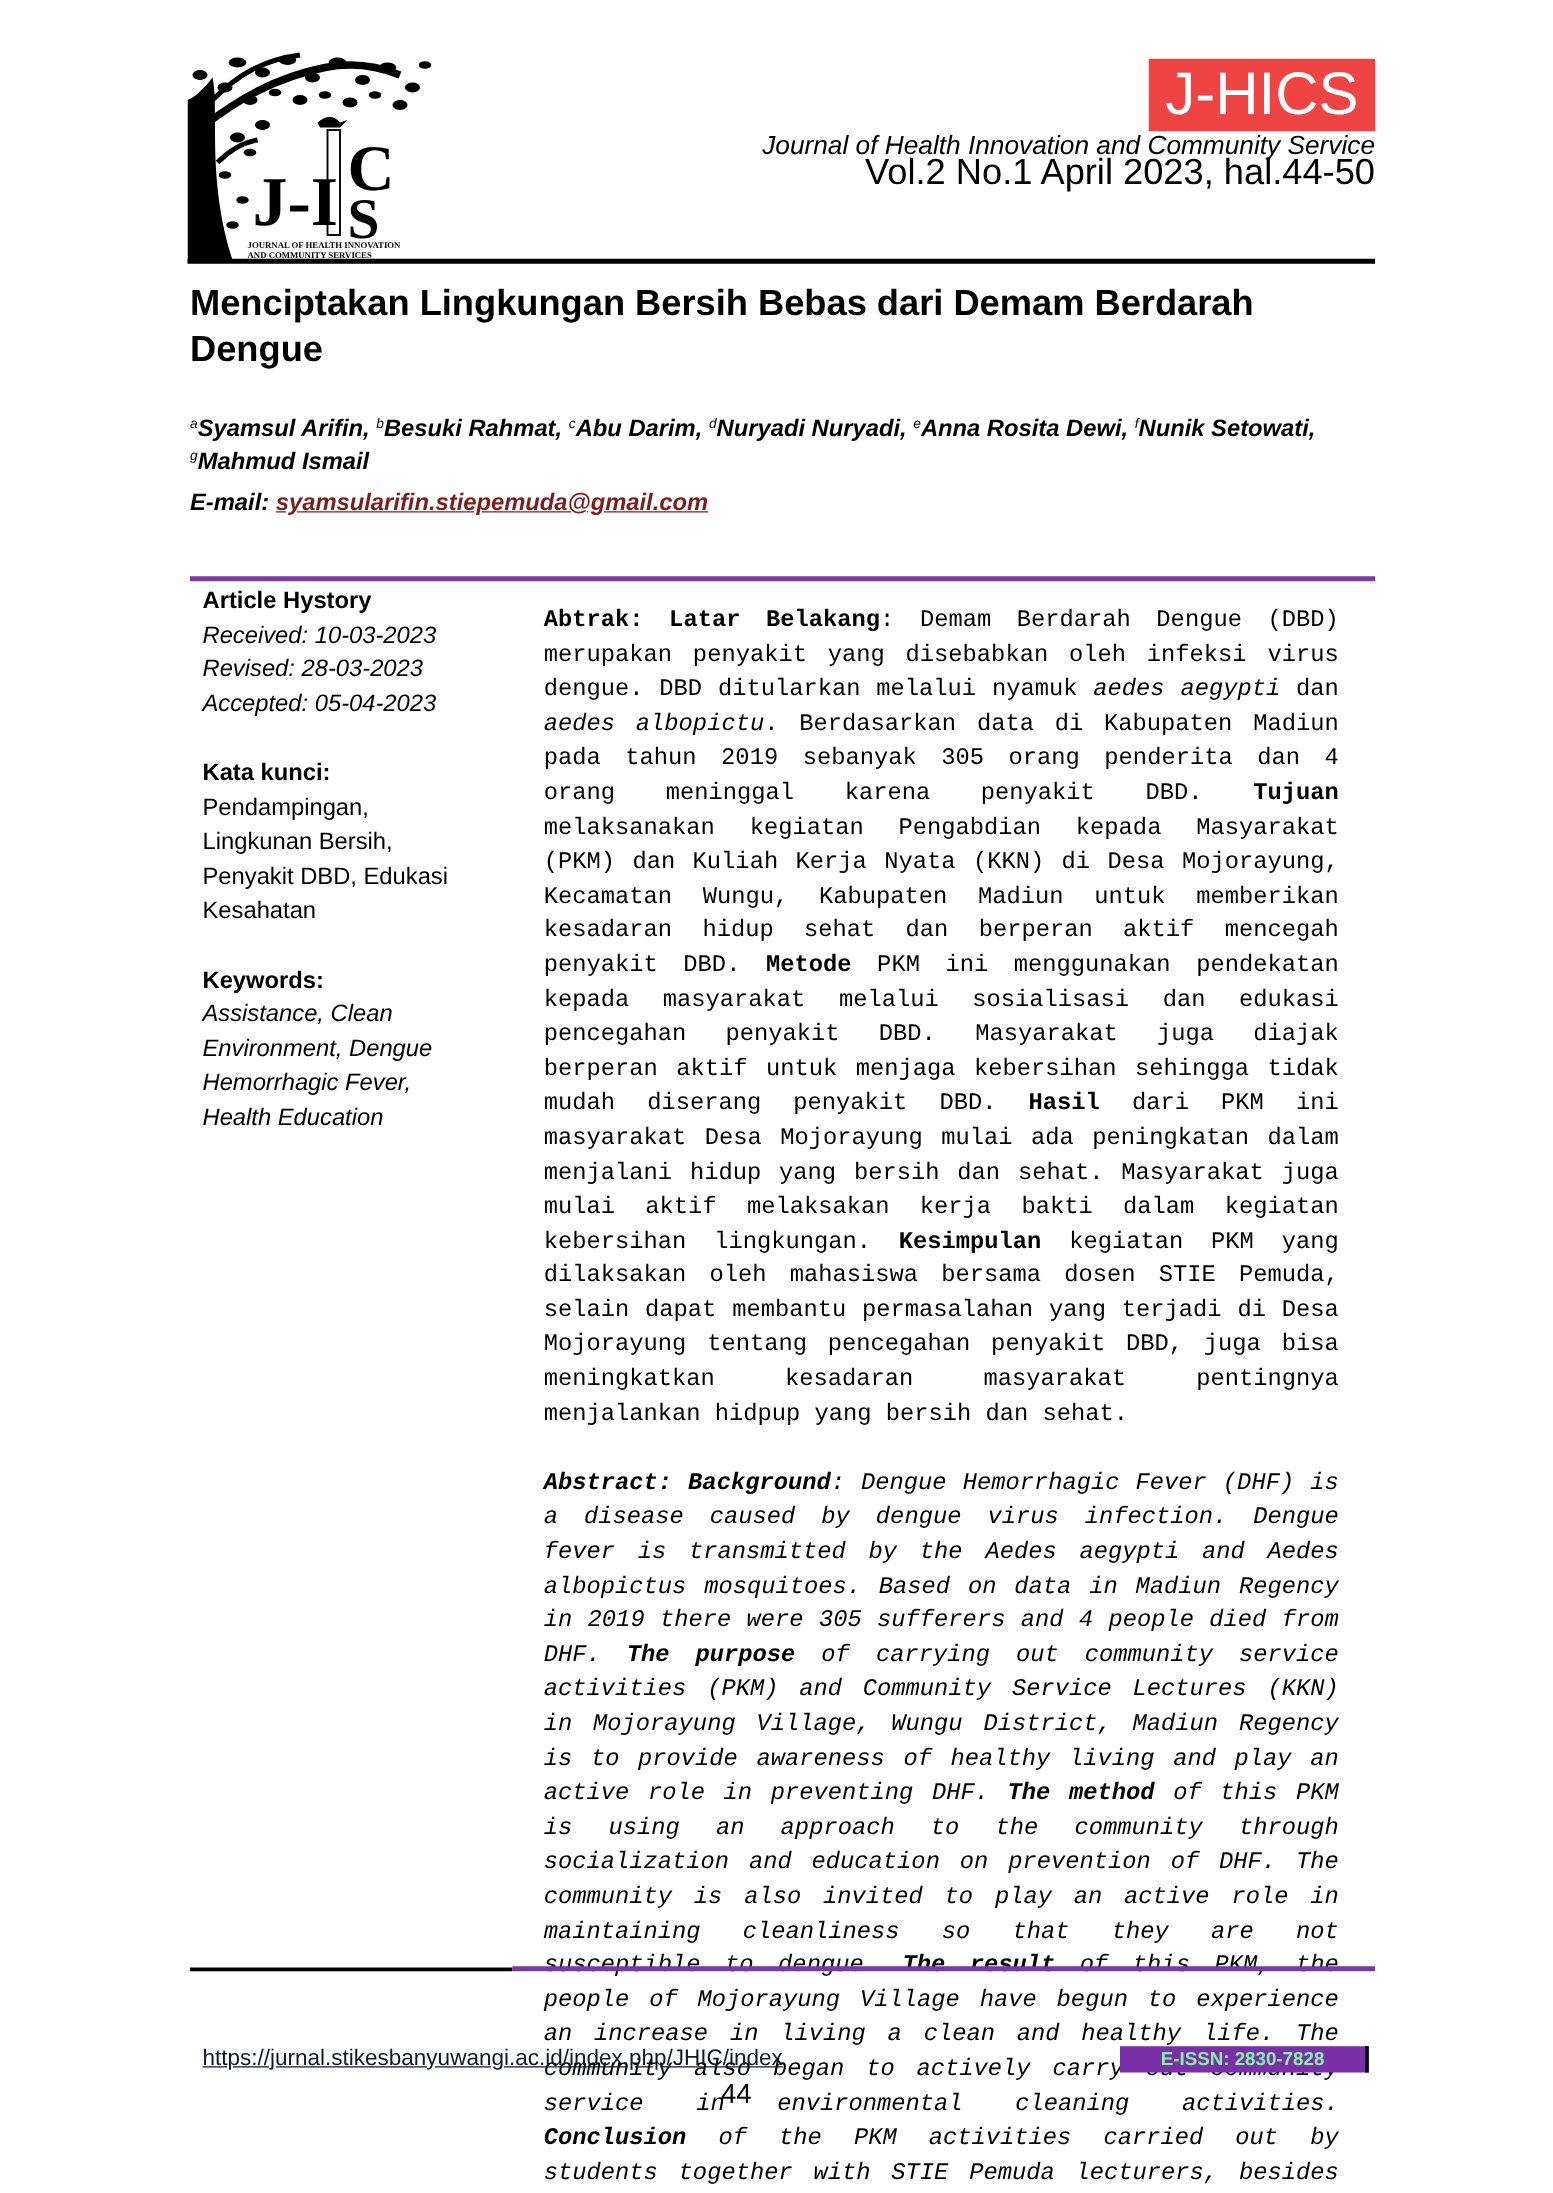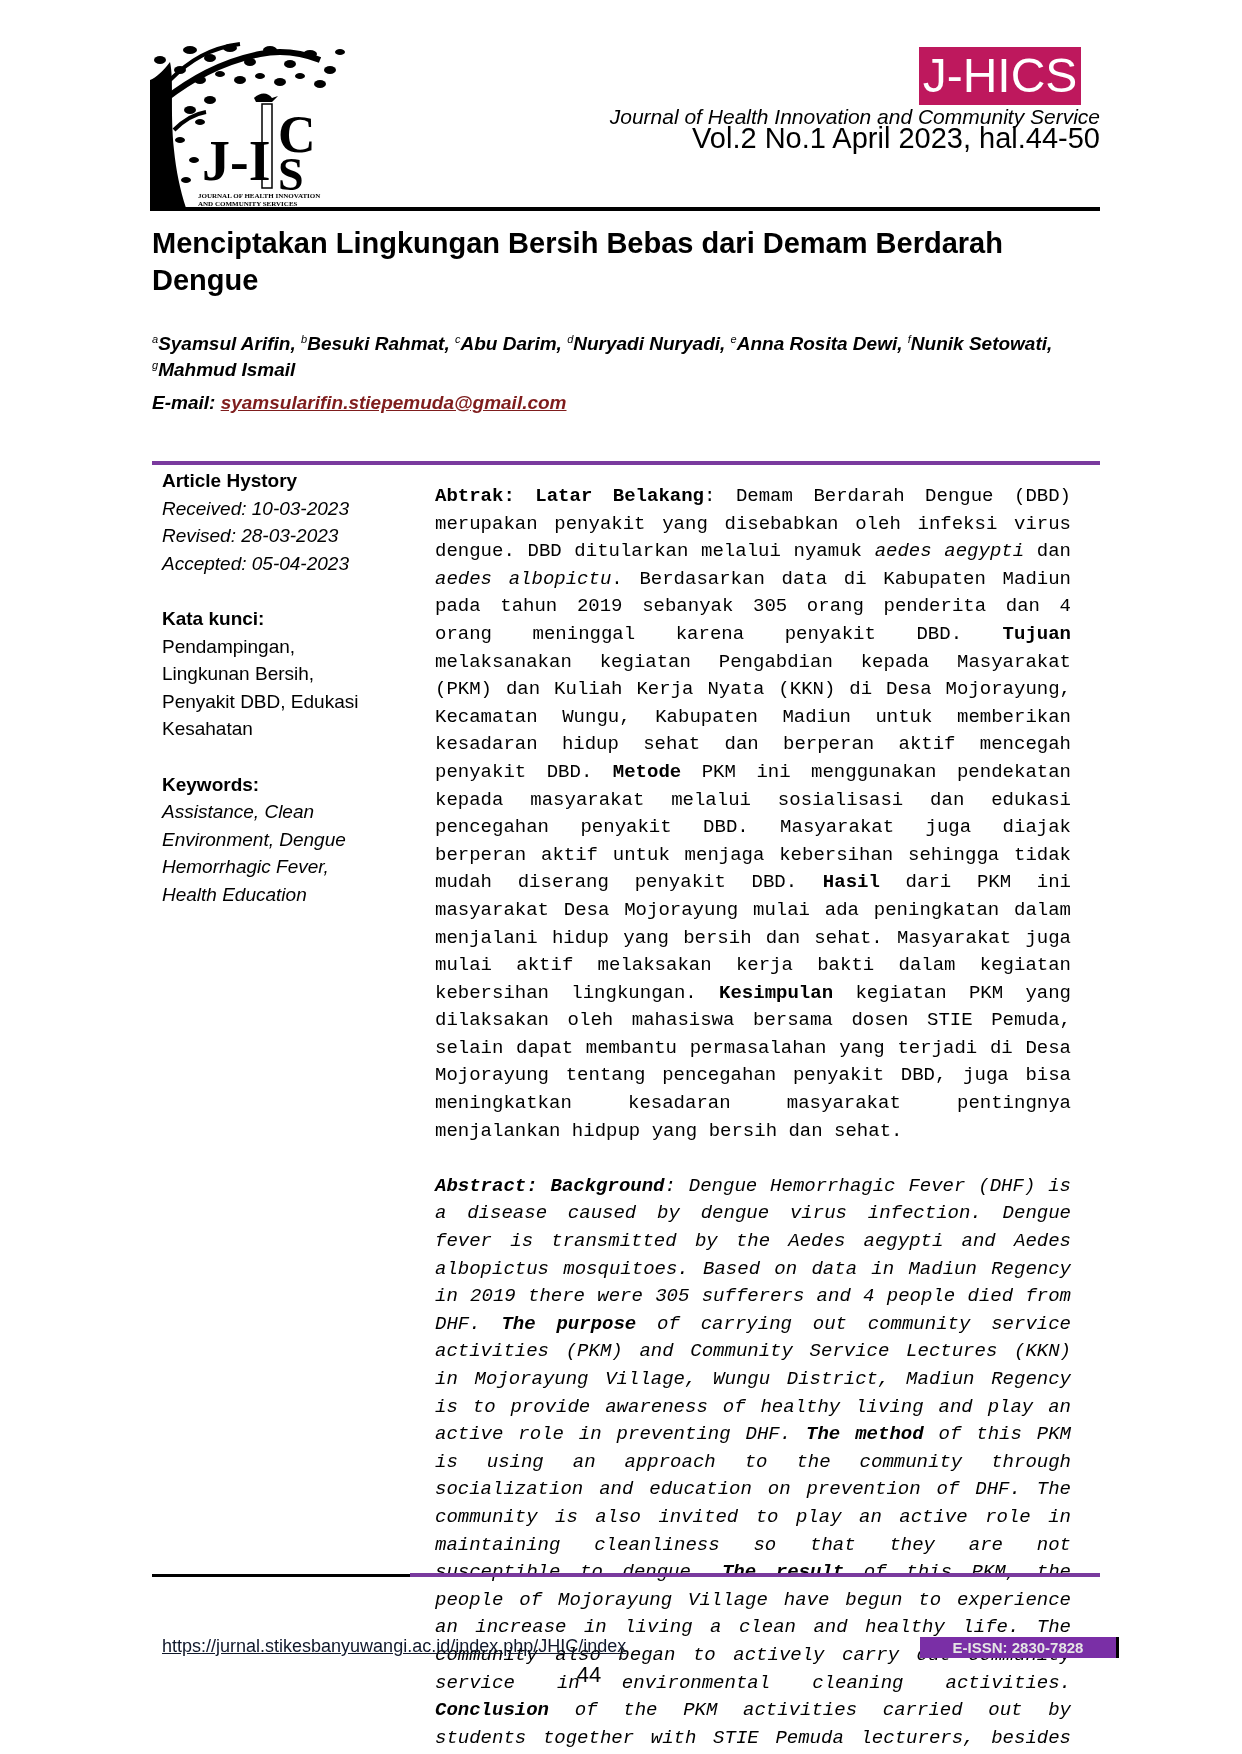--- a/index.html
+++ b/index.html
@@ -1,21 +1,21 @@
 <!DOCTYPE html>
 <html><head>
 <meta charset="utf-8">
 <style>
   html, body { margin: 0; padding: 0; background: #ffffff; }
   body { width: 1242px; height: 1754px; position: relative; overflow: hidden; color: #000; font-family: "Liberation Sans", sans-serif; }
   .abs { position: absolute; }
 
   
   #logo { left: 150px; top: 40px; width: 200px; height: 168px; }
-  #brand-box { left: 919px; top: 47px; width: 162px; height: 58px; background: #be185d; color: #fff; font-size: 48px; line-height: 58px; text-align: center; letter-spacing: 0px; }
+  #brand-box { left: 919px; top: 47px; width: 181px; height: 58px; background: #ef4444; color: #fff; font-size: 48px; line-height: 58px; text-align: center; letter-spacing: 0px; }
   #journal-name { right: 142px; top: 105px; font-size: 21px; font-style: italic; white-space: nowrap; }
   #journal-vol { right: 142px; top: 122px; font-size: 29px; white-space: nowrap; }
   #header-rule { left: 150px; top: 207px; width: 950px; height: 4px; background: #000; }
 
   
   #title { left: 152px; top: 225px; width: 950px; font-size: 29px; font-weight: bold; line-height: 37px; }
 
   
   #authors { left: 152px; top: 319px; width: 940px; font-size: 19px; font-weight: bold; font-style: italic; line-height: 26px; margin-top: 12px; }
   #authors sup, #affil sup { font-size: 11px; font-weight: normal; vertical-align: 7px; line-height: 0; }
@@ -33,21 +33,21 @@
   .lc-it { font-style: italic; }
   .lc-gap { height: 27.6px; }
 
   
   #right-col { left: 419px; top: 467px; width: 668px; font-size: 19px; line-height: 27.6px; text-align: justify; font-family: "Liberation Sans Narrow", "Liberation Sans", sans-serif; }
   #right-col p { margin: 16px; font-family: Liberation Mono, monospace; }
   #abstract-en { margin-top: 27.6px !important; font-style: italic; }
 
   
   #footer-url { left: 162px; top: 1636px; font-size: 18px; color: #0f172a; text-decoration: underline; white-space: nowrap; }
-  #issn-box { left: 920px; top: 1637px; width: 196px; height: 21px; background: #7a2fa6; color: #e5e5e5; font-size: 15px; font-weight: bold; line-height: 21px; text-align: center; border-right: 3px solid #000; }
+  #issn-box { left: 896px; top: 1637px; width: 196px; height: 21px; background: #7a2fa6; color: #86efac; font-size: 15px; font-weight: bold; line-height: 21px; text-align: center; border-right: 3px solid #000; }
   #page-num { left: 564px; top: 1662px; width: 50px; text-align: center; font-size: 22px; }
 </style>
 </head>
 <body>
 
 <div class="abs" id="logo">
   <svg width="200" height="168" viewBox="0 0 200 168">
 
     <path d="M0 168 L0 40 C6 38 14 30 20 22 C24 40 20 70 24 110 C26 130 30 150 36 168 Z" fill="#000"></path>
     <path d="M14 60 C40 40 70 22 110 14 C130 10 150 12 170 20" stroke="#000" stroke-width="6" fill="none"></path>

